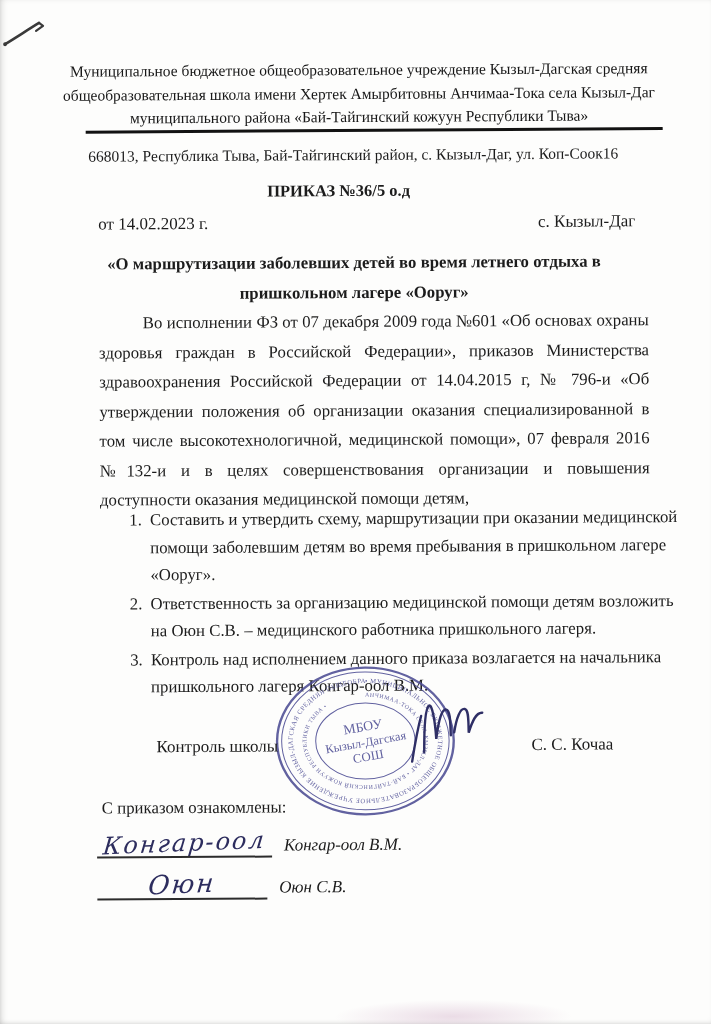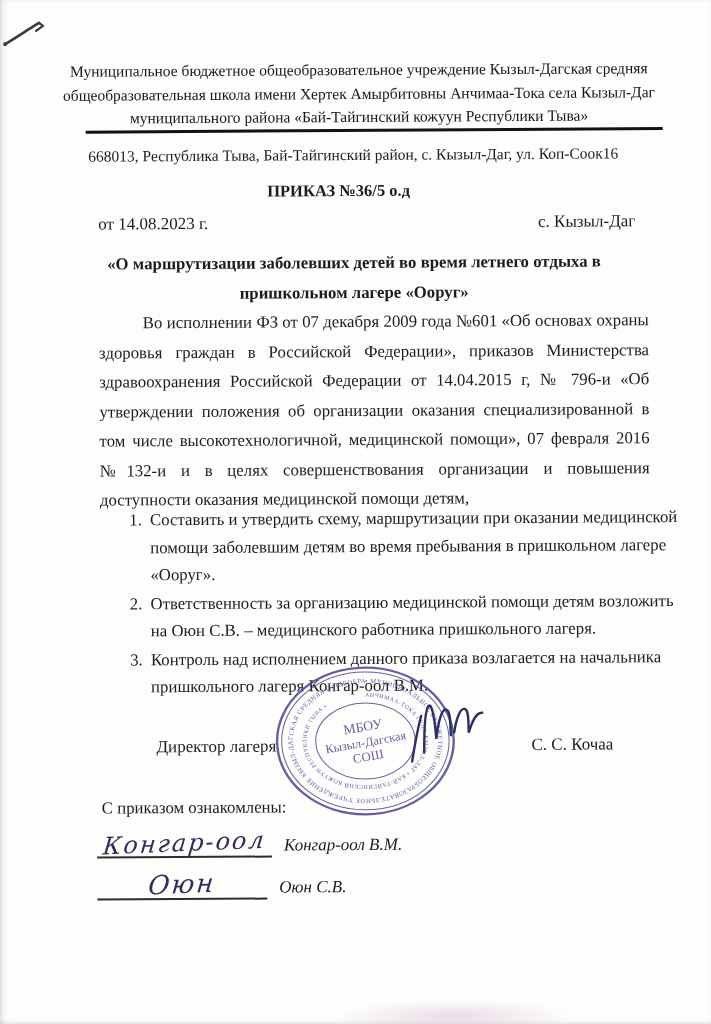--- a/index.html
+++ b/index.html
@@ -86,21 +86,21 @@
       <div>муниципального района «Бай-Тайгинский кожуун Республики Тыва»</div>
     </div>
 
     <div class="header-rule"></div>
 
     <div class="org-address">668013, Республика Тыва, Бай-Тайгинский район, с. Кызыл-Даг, ул. Коп-Соок16</div>
 
     <div class="order-number">ПРИКАЗ №36/5 о.д</div>
 
     <div class="date-row">
-      <span>от 14.08.2023 г.</span>
+      <span>от 14.02.2023 г.</span>
       <span>с. Кызыл-Даг</span>
     </div>
 
     <div class="order-subject">
       <div>«О маршрутизации заболевших детей во время летнего отдыха в</div>
       <div>пришкольном лагере «Ооруг»</div>
     </div>
 
     <div class="body-par">Во исполнении ФЗ от 07 декабря 2009 года №601 «Об основах охраны здоровья граждан в Российской Федерации», приказов Министерства здравоохранения Российской Федерации от 14.04.2015 г, № 796-и «Об утверждении положения об организации оказания специализированной в том числе высокотехнологичной, медицинской помощи», 07 февраля 2016 №132-и и в целях совершенствования организации и повышения доступности оказания медицинской помощи детям,</div>
 
@@ -134,21 +134,21 @@
 
     <svg class="sig-scribble" width="100" height="78" viewBox="0 0 100 78">
       <g transform="rotate(-14 50 40)" stroke="#2f2f66" stroke-width="2.4" fill="none" stroke-linecap="round">
         <path d="M6 62 C12 48 18 34 26 20"></path>
         <path d="M20 56 C26 32 32 14 36 12 C40 10 38 30 35 46 C42 28 48 18 52 20 C56 22 52 36 50 46"></path>
         <path d="M54 44 C60 30 66 22 70 24 C74 26 70 38 68 48 C74 38 80 30 86 32"></path>
       </g>
     </svg>
 
     <div class="director-row">
-      <span class="director-role">Директор лагеря</span>
+      <span class="director-role">Контроль школы</span>
       <span class="director-name">С. С.  Кочаа</span>
     </div>
 
     <div class="ack-heading">С приказом ознакомлены:</div>
 
     <div class="ack-entry e1">
       <span class="sig-line">
         <span class="handwriting">Конгар-оол</span>
       </span>
       <span class="typed-name">Конгар-оол В.М.</span>

